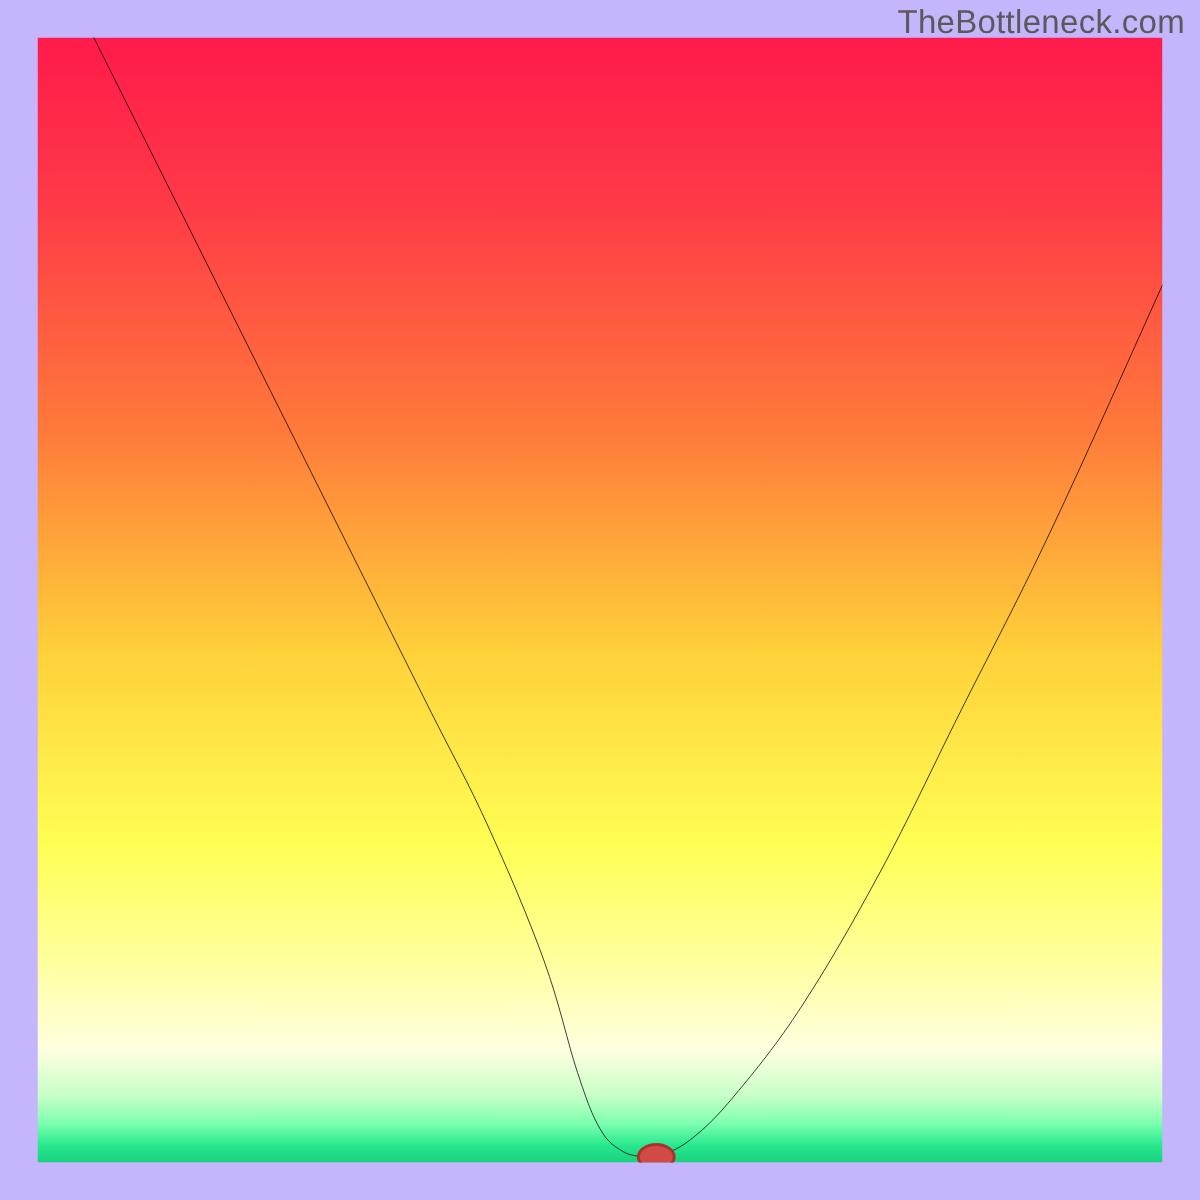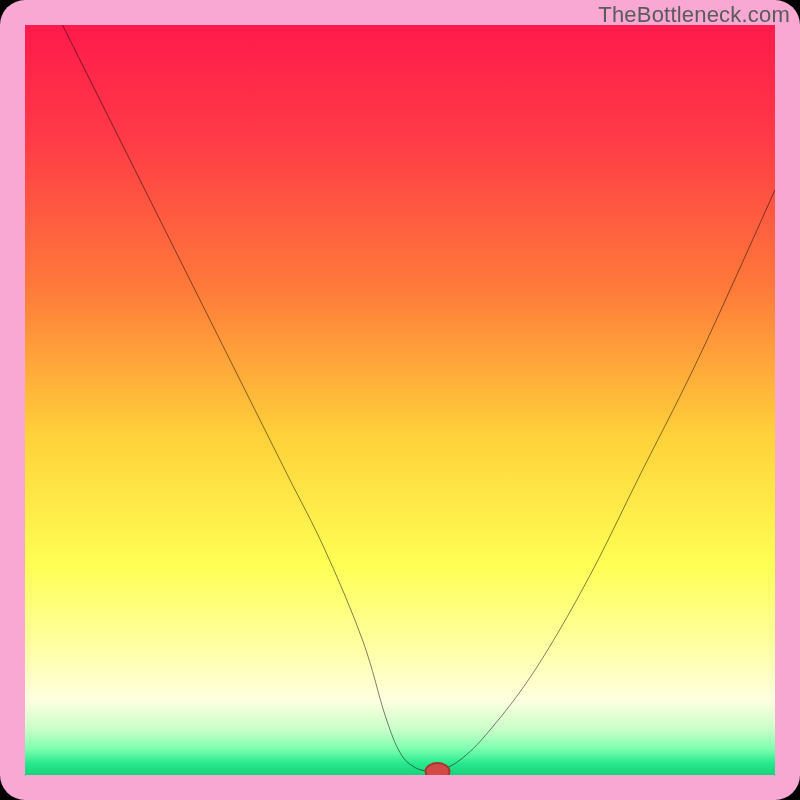--- a/index.html
+++ b/index.html
@@ -8,22 +8,21 @@
     width: 800px;
     height: 800px;
     background: #000;
     font-family: Arial, Helvetica, sans-serif;
     overflow: hidden;
   }
   .frame {
     position: relative;
     width: 800px;
     height: 800px;
-    background: #f9a8d4;
-    border-radius: 25px;
+    background: #c4b5fd;
   }
   .watermark {
     position: absolute;
     top: 2px;
     right: 10px;
     color: #5a5a5a;
     font-size: 22px;
     letter-spacing: 0.2px;
     font-weight: 400;
   }

